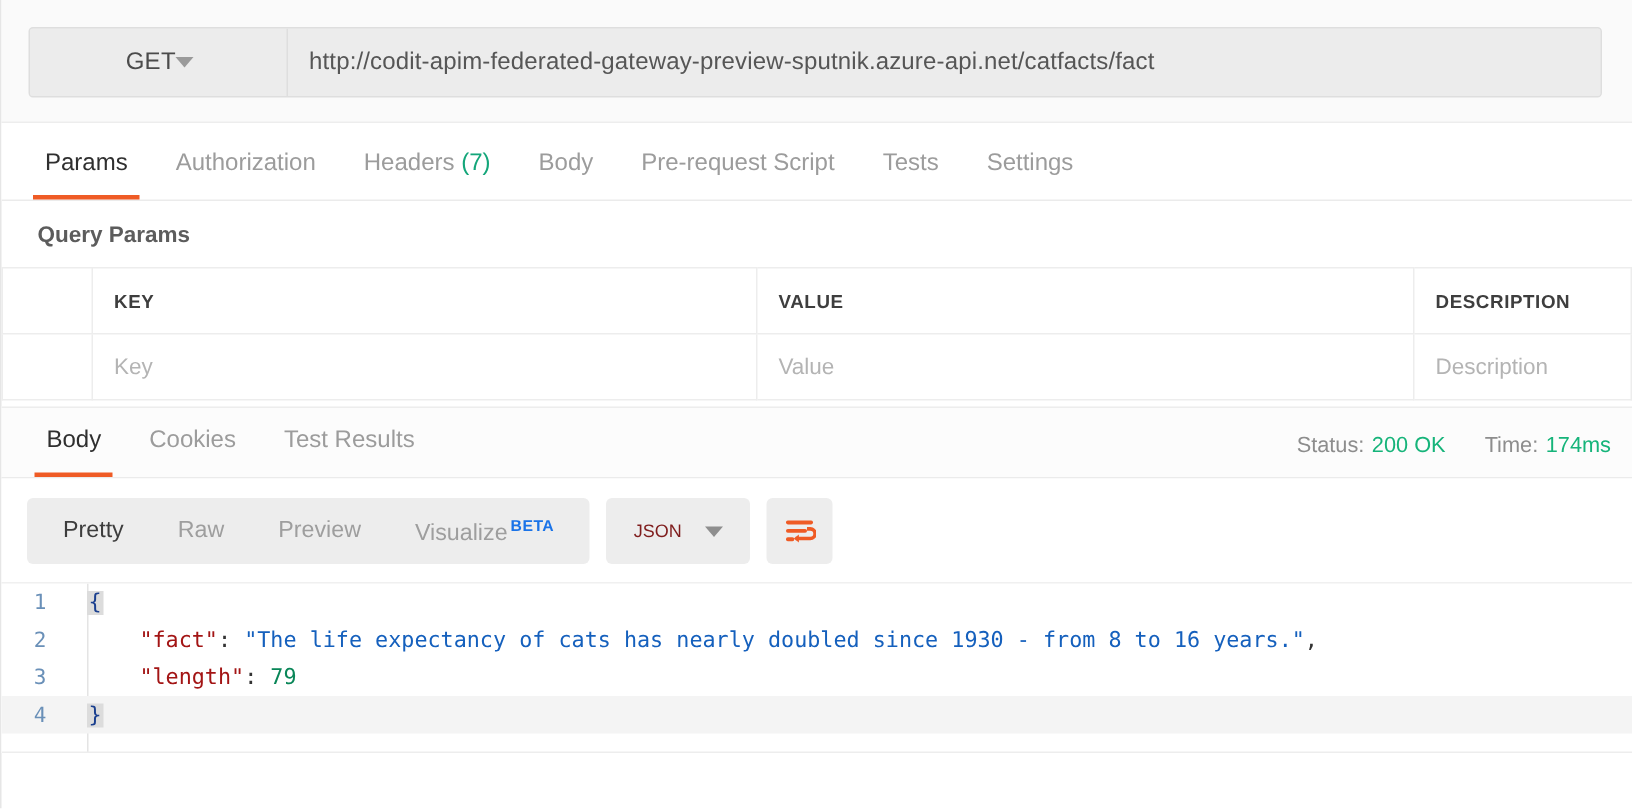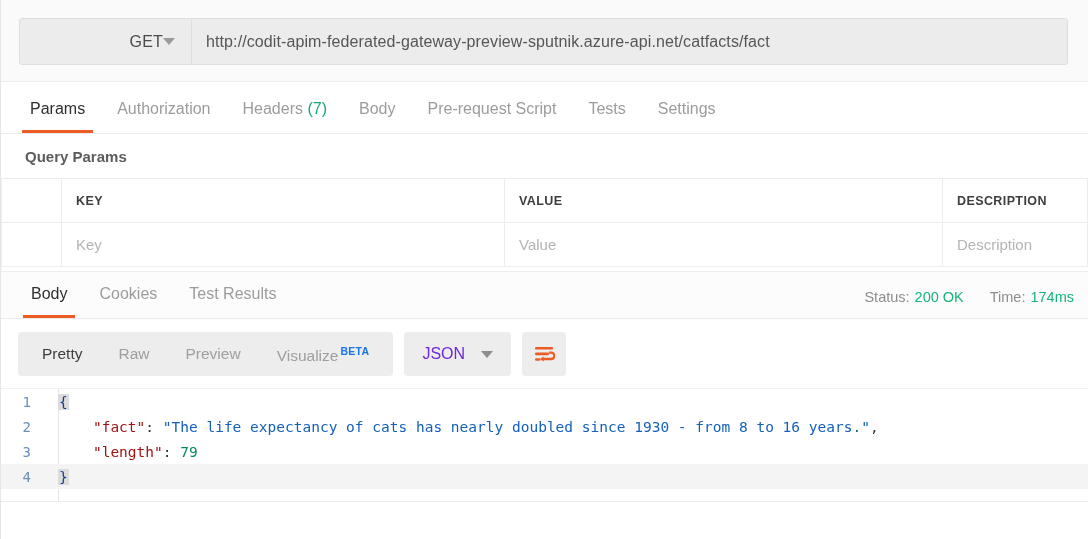--- a/index.html
+++ b/index.html
@@ -27,21 +27,21 @@
     height: 47px;
     border: 1px solid #dedede;
     border-radius: 3px;
     overflow: hidden;
     background: #ececec;
   }
   .method-select {
     width: 172px;
     display: flex;
     align-items: center;
-    justify-content: flex-end;
+    justify-content: center;
     padding: 0 16px 0 18px;
     background: #ececec;
     border-right: 1px solid #dedede;
     cursor: pointer;
   }
   .method-label {
     font-size: 16px;
     color: #4b4b4b;
     letter-spacing: .2px;
   }
@@ -185,22 +185,22 @@
     letter-spacing: .3px;
   }
   .json-select {
     display: flex;
     align-items: center;
     gap: 16px;
     height: 44px;
     padding: 4px 18px;
     background: #ededed;
     border-radius: 4px;
-    font-size: 16px;
-    color: #6d28d9;
+    font-size: 12px;
+    color: #7f1d1d;
     cursor: pointer;
   }
   .caret-sm {
     width: 0; height: 0;
     border-left: 6px solid transparent;
     border-right: 6px solid transparent;
     border-top: 7px solid #8e8e8e;
   }
   .wrap-btn {
     display: flex;

